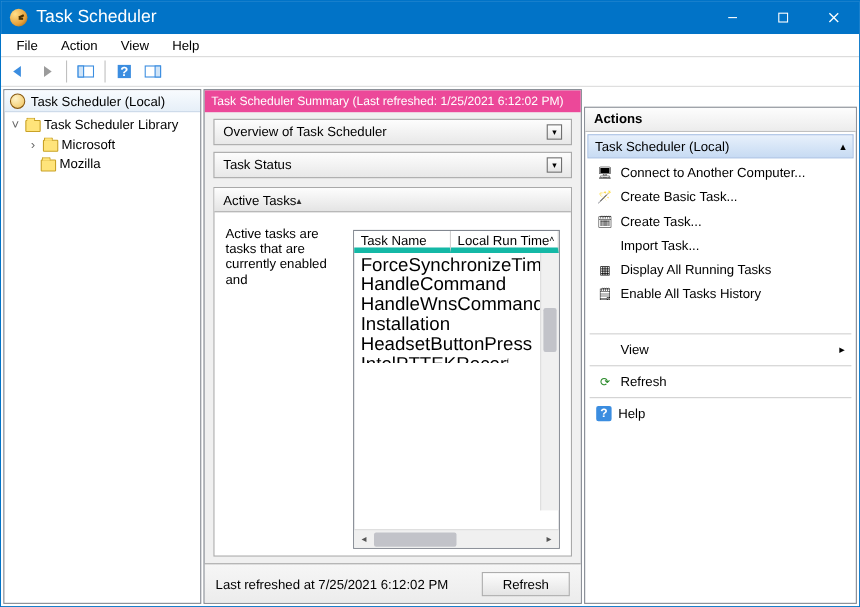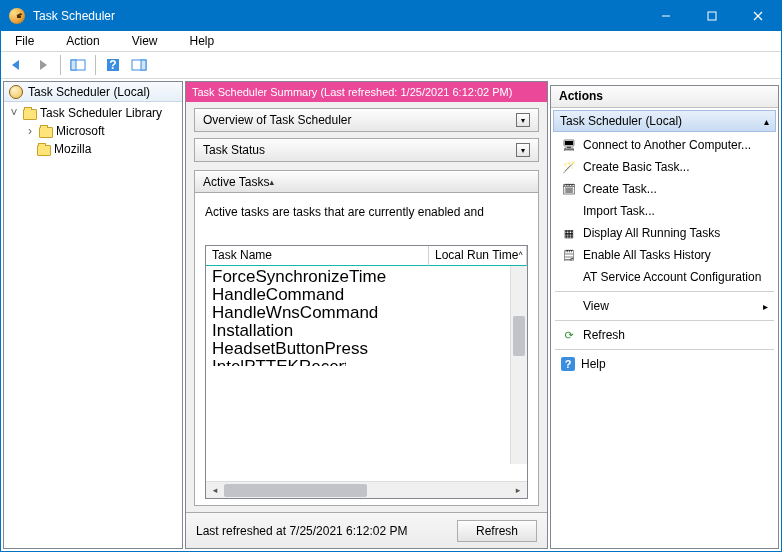--- a/index.html
+++ b/index.html
@@ -1,52 +1,52 @@
 <!DOCTYPE html>
 <html><head>
 <meta charset="utf-8">
 <style>
 *{box-sizing:border-box;margin:0;padding:0;font-family:"Segoe UI",Tahoma,sans-serif;font-size:12px}
 body{background:#fff;width:782px;height:552px;overflow:hidden;display:flex;flex-direction:column;border:1px solid #0173c7}
 .titlebar{background:#0173c7;height:30px;display:flex;align-items:center;color:#fff;padding-left:8px}
 .titlebar .logo{width:16px;height:16px;border-radius:50%;background:radial-gradient(circle at 30% 30%,#ffe08a,#e8a13a 60%,#8a5a10);margin-right:8px;position:relative}
 .titlebar .logo::after{content:"";position:absolute;width:5px;height:1.5px;background:#4a2f00;top:7px;left:8px;transform-origin:left;transform:rotate(-25deg)}
 .titlebar .logo::before{content:"";position:absolute;width:4px;height:1.5px;background:#4a2f00;top:8px;left:8px}
-.title-text{flex:1;font-size:12px}
+.title-text{flex:1;font-size:16px}
 .winbtns{display:flex;height:100%}
 .winbtn{width:46px;display:flex;align-items:center;justify-content:center;color:#fff}
-.menubar{height:20px;display:flex;align-items:center;padding:0 6px;background:#fff;gap:16px}
+.menubar{height:20px;display:flex;align-items:center;padding:0 6px;background:#fff;gap:5px}
 .menuitem{padding:2px 8px}
 .toolbar{height:28px;border-top:1px solid #d9d9d9;border-bottom:1px solid #d9d9d9;display:flex;align-items:center;padding:0 4px;gap:2px;background:#fff}
 .tbtn{width:24px;height:22px;display:flex;align-items:center;justify-content:center;border:1px solid transparent}
 .sep{width:1px;height:20px;background:#c0c0c0;margin:0 3px}
 .content{flex:1;display:flex;min-height:0;background:#fff}
 .pane{border:1px solid #828790;display:flex;flex-direction:column;overflow:hidden}
 .left{width:180px;margin:2px 1px 2px 2px}
 .center{flex:1;margin:2px 1px;background:#f0f0f0}
-.right{width:229px;margin:6px 2px 2px 1px}
+.right{width:248px;margin:18px 2px 2px 1px}
 .tree{padding:2px 0}
 .treehdr{background:linear-gradient(#f8fbfe,#e6eff8);border-bottom:1px solid #c9d8e8;height:20px;display:flex;align-items:center;padding:0 4px;gap:4px}
 .trow{display:flex;align-items:center;height:18px;padding-left:4px;gap:2px}
 .twist{width:12px;text-align:center;color:#666;cursor:default}
 .ticon{width:16px;height:16px;display:inline-flex;align-items:center;justify-content:center}
 .folder{width:14px;height:11px;background:#ffe47a;border:1px solid #c9a227;border-radius:1px;position:relative;margin-top:2px}
 .folder::before{content:"";position:absolute;width:6px;height:2px;background:#ffe47a;border:1px solid #c9a227;border-bottom:none;top:-3px;left:0;border-radius:1px 1px 0 0}
 .clockicon{width:14px;height:14px;border-radius:50%;border:1px solid #8a5a10;background:radial-gradient(circle at 35% 30%,#fff3c8,#f0c259);position:relative}
 .center-hdr{height:20px;background:#ec4899;color:#fff;display:flex;align-items:center;padding:0 6px;font-size:11px}
 .center-body{flex:1;padding:6px 8px;overflow:hidden;display:flex;flex-direction:column;gap:6px}
 .groupbtn{height:24px;background:linear-gradient(#fdfdfd,#e8e8e8);border:1px solid #a9a9a9;display:flex;align-items:center;padding:0 8px;justify-content:space-between;font-size:12px}
 .groupbtn .arr{width:14px;height:14px;border:1px solid #707070;display:flex;align-items:center;justify-content:center;font-size:8px;background:linear-gradient(#fff,#e4e4e4)}
 .activebox{border:1px solid #a9a9a9;background:#fff;flex:1;display:flex;flex-direction:column;min-height:0;margin-top:2px}
 .activebox-hdr{height:22px;background:linear-gradient(#fdfdfd,#e4e4e4);border-bottom:1px solid #a9a9a9;display:flex;align-items:center;justify-content:flex-start;padding:0 8px}
 .activebox-hdr .arr2{font-size:9px;color:#333}
-.activebody{padding:12px 10px 6px;flex:1;display:flex;flex-direction:column;gap:22px;min-height:0}
+.activebody{padding:12px 10px 6px;flex:1;display:flex;flex-direction:row;gap:22px;min-height:0}
 .tasktable{border:1px solid #828790;flex:1;min-height:0;display:flex;flex-direction:column;margin-top:4px}
 .tthdr{display:flex;height:20px}
-.tthdr>div{border-right:1px solid #d0d0d0;border-bottom:1px solid #14b8a6;padding:2px 6px;background:#fff;font-size:12px}
+.tthdr>div{border-right:1px solid #d0d0d0;border-bottom:5px solid #14b8a6;padding:2px 6px;background:#fff;font-size:12px}
 .ttbody{flex:1;overflow:hidden;position:relative}
 .ttrow{height:18px;padding:1px 6px;font-size:17px;white-space:nowrap}
 .vscroll{position:absolute;right:0;top:0;width:17px;bottom:17px;background:#f0f0f0;border-left:1px solid #ddd}
 .vthumb{position:absolute;left:2px;right:2px;top:50px;height:40px;background:#c2c3c9;border-radius:2px}
 .hscroll{height:17px;background:#f0f0f0;border-top:1px solid #ddd;display:flex;align-items:center;justify-content:space-between;padding:0 2px}
 .hsbtn{width:14px;height:14px;display:flex;align-items:center;justify-content:center;color:#555;font-size:9px}
 .hthumb{height:13px;flex:1;margin:0 2px;background:#c2c3c9;border-radius:2px;max-width:170px}
 .footer{height:36px;border-top:1px solid #a9a9a9;background:linear-gradient(#f6f6f6,#ececec);display:flex;align-items:center;justify-content:space-between;padding:0 10px;margin-top:auto;font-size:12px}
 .btn{height:22px;padding:0 18px;border:1px solid #adadad;background:linear-gradient(#fdfdfd,#e4e4e4);font-size:12px}
 .rh{height:22px;background:linear-gradient(#fdfdfd,#ececec);border-bottom:1px solid #c0c0c0;padding:3px 8px;font-weight:bold;font-size:12px}
@@ -230,21 +230,20 @@
     <div class="ract">
         <span class="ricon">▦</span>
         <span>Display All Running Tasks</span>
       </div>
     <div class="ract">
         <span class="ricon">🗒</span>
         <span>Enable All Tasks History</span>
       </div>
     <div class="ract">
         <span class="ricon"></span>
-        <span>AT Service Account Configuration</span>
       </div>
     <div class="rsep"></div>
     <div class="ract">
         <span class="ricon"></span>
         <span style="flex:1">View</span>
         <span class="rarrow">▸</span>
       </div>
     <div class="rsep"></div>
     <div class="ract">
         <span class="ricon" style="color:#2a8a2a">⟳</span>

